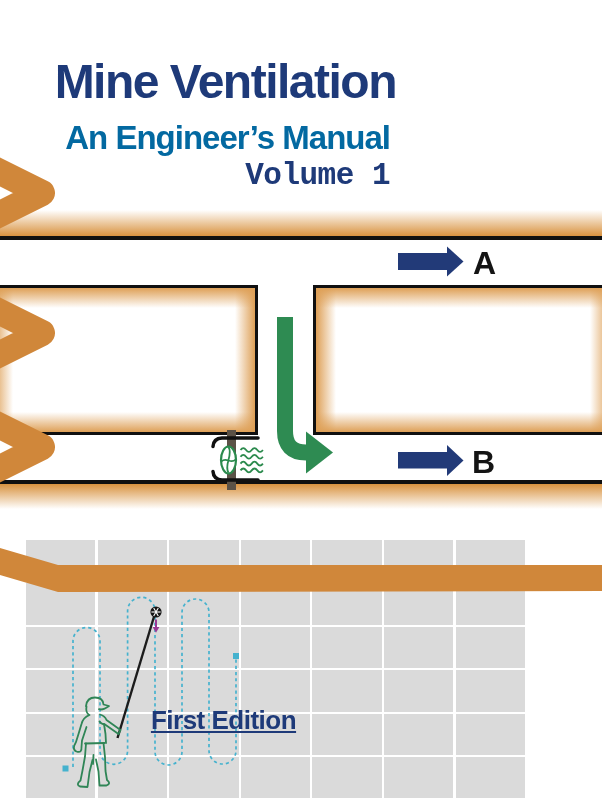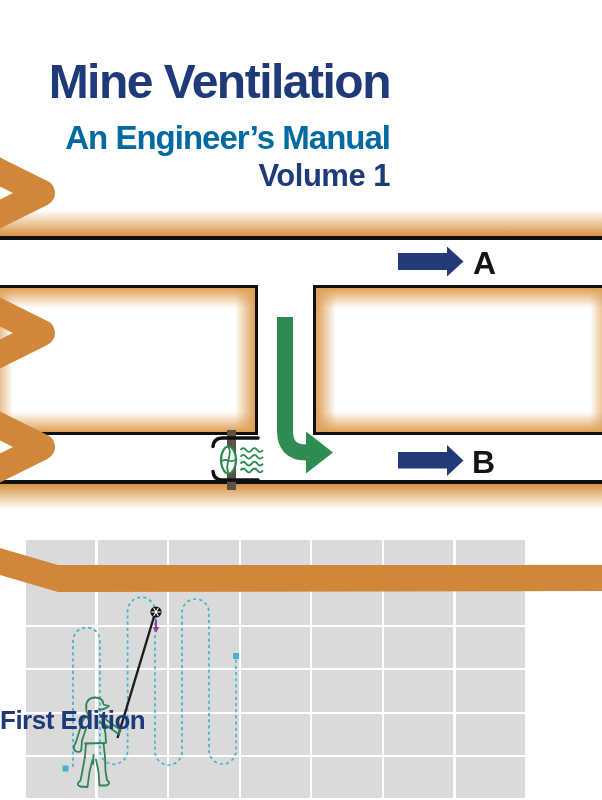--- a/index.html
+++ b/index.html
@@ -2,26 +2,26 @@
 <html><head>
 <meta charset="utf-8">
 <style>
   html,body{margin:0;padding:0;background:#888;}
   .cover{
     position:relative;width:602px;height:800px;margin:0 auto;
     background:#ffffff;overflow:hidden;
     font-family:"Liberation Sans","DejaVu Sans",sans-serif;
   }
   .abs{position:absolute;}
-  .book-title{position:absolute;left:0;top:57px;width:390px;text-align:right;
+  .book-title{position:absolute;left:6px;top:57px;width:390px;text-align:right;
     font-size:48px;font-weight:bold;letter-spacing:-1.5px;line-height:1.05;color:#1E3A79;}
   .book-subtitle{position:absolute;left:0;top:119px;width:390px;text-align:right;
     font-size:33px;font-weight:bold;letter-spacing:-1px;color:#0369a1;}
   .book-volume{position:absolute;left:0;top:158px;width:390px;text-align:right;
-    font-size:31px;font-weight:bold;letter-spacing:-0.5px;color:#1E3A79;}
+    font-size:31px;font-weight:bold;letter-spacing:-0.5px;color:#1E3A79;font-family:Liberation Mono, monospace;}
   
   .glow-top{left:0;top:210px;width:602px;height:26px;
     background:linear-gradient(to top,#D8923F,rgba(216,146,63,0));}
   .roof-line{left:0;top:236px;width:602px;height:4px;background:#101010;}
   .floor-line{left:0;top:480px;width:602px;height:4px;background:#101010;}
   .glow-bottom{left:0;top:484px;width:602px;height:25px;
     background:linear-gradient(to bottom,#D8923F,rgba(216,146,63,0));}
   
   .block{position:absolute;box-sizing:border-box;border:3.5px solid #101010;background-color:#fff;
     background-image:
@@ -38,22 +38,22 @@
       repeating-linear-gradient(to bottom,transparent 0,transparent 41.3px,#fff 41.3px,#fff 43.4px);}
   
   .art{position:absolute;left:0;top:0;width:602px;height:800px;pointer-events:none;}
   
   .airway-label{position:absolute;color:#141414;font-size:32px;font-weight:bold;line-height:1;}
   .label-a{left:473px;top:247px;}
   .label-b{left:472px;top:446px;}
   
   .author-name{position:absolute;left:0;top:611px;width:447px;text-align:right;
     font-size:45px;font-weight:bold;letter-spacing:-1px;line-height:1;color:#1E3A79;}
-  .edition{position:absolute;left:0;top:707px;width:447px;text-align:left;
-    font-size:26px;font-weight:bold;letter-spacing:-0.5px;line-height:1;color:#1E3A79;}
+  .edition{position:absolute;left:0;top:707px;width:447px;text-align:center;
+    font-size:26px;font-weight:bold;letter-spacing:-0.5px;line-height:1;color:#1E3A79;text-decoration:underline;}
 </style>
 </head>
 <body>
 
 <div class="cover">
 
   <div class="abs glow-top"></div>
   <div class="abs roof-line"></div>
   <div class="block block-left"></div>
   <div class="block block-right"></div>

